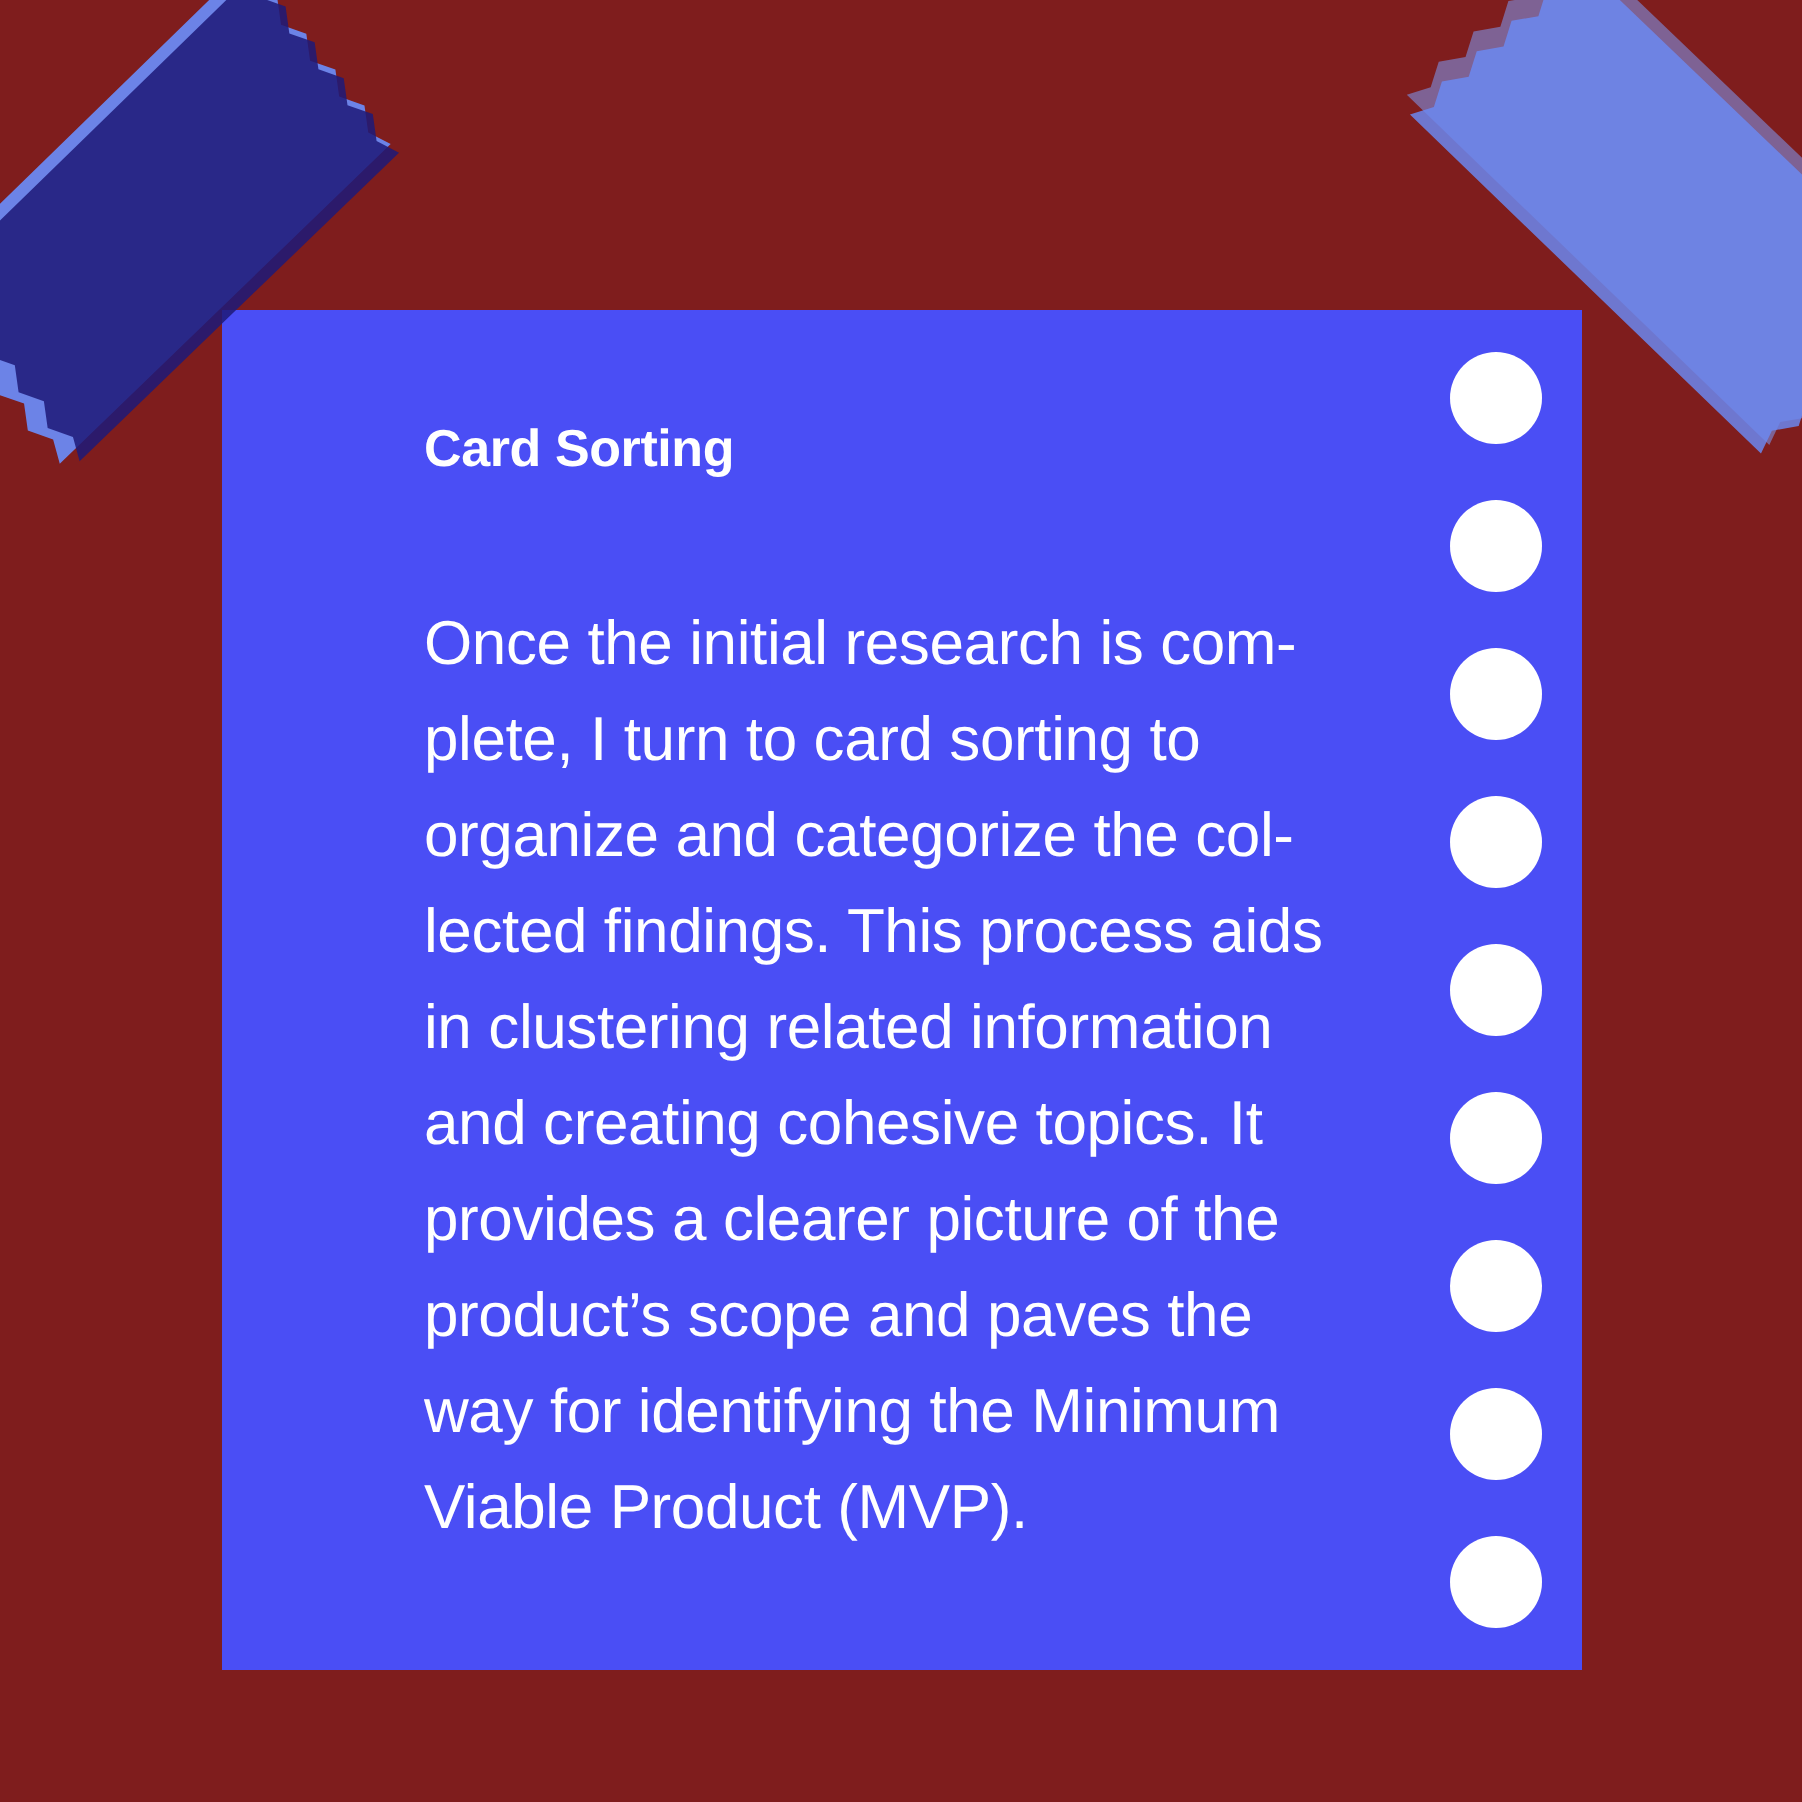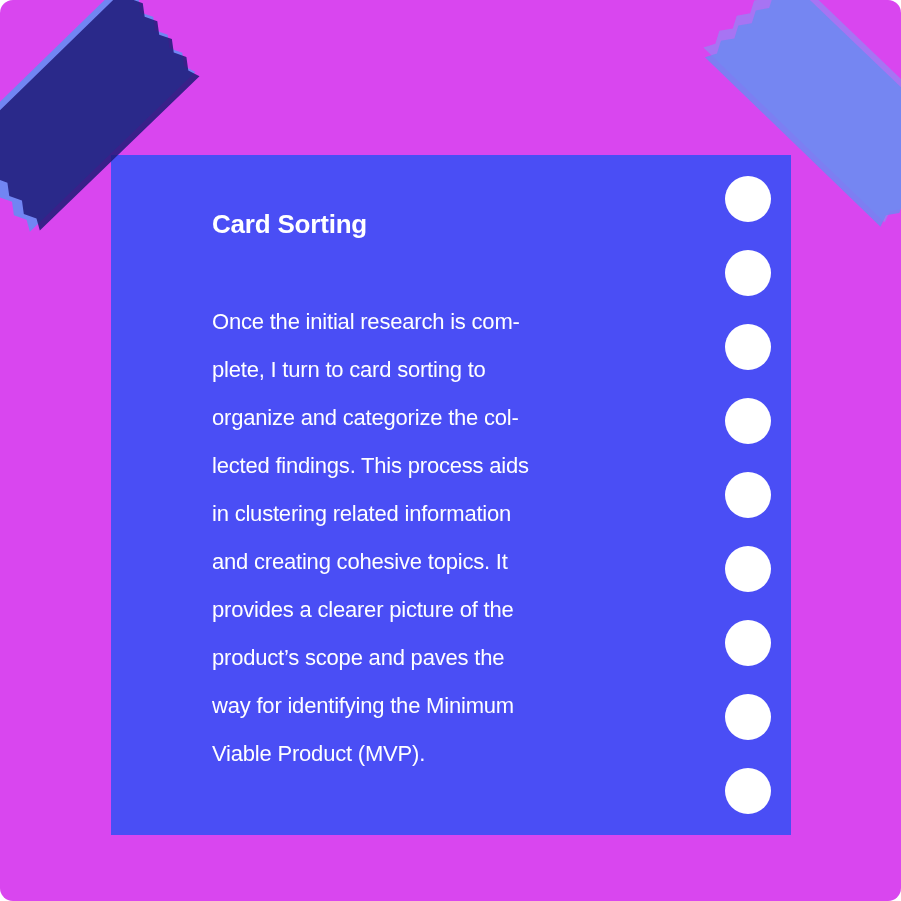--- a/index.html
+++ b/index.html
@@ -10,23 +10,22 @@
   }
   body {
     font-family: "Liberation Sans", sans-serif;
     -webkit-font-smoothing: antialiased;
   }
 
   #stage {
     position: relative;
     width: 901px;
     height: 901px;
-    background: #d946ef;
+    background: #7f1d1d;
     overflow: hidden;
-    border-radius: 13px;
   }
 
   
   .card {
     position: absolute;
     left: 111px;
     top: 155px;
     width: 680px;
     height: 680px;
     background: #4a4ef5;
@@ -61,21 +60,21 @@
     font-size: 26px;
     font-weight: bold;
     color: #ffffff;
     letter-spacing: -0.2px;
     margin: 0;
     line-height: 36px;
   }
   .card-body {
     margin: 0;
     padding-top: 56px;
-    font-size: 22px;
+    font-size: 31px;
     font-weight: 400;
     line-height: 48px;
     color: #ffffff;
     letter-spacing: -0.2px;
     white-space: pre-line;
   }
 
   
   .tape {
     position: absolute;

